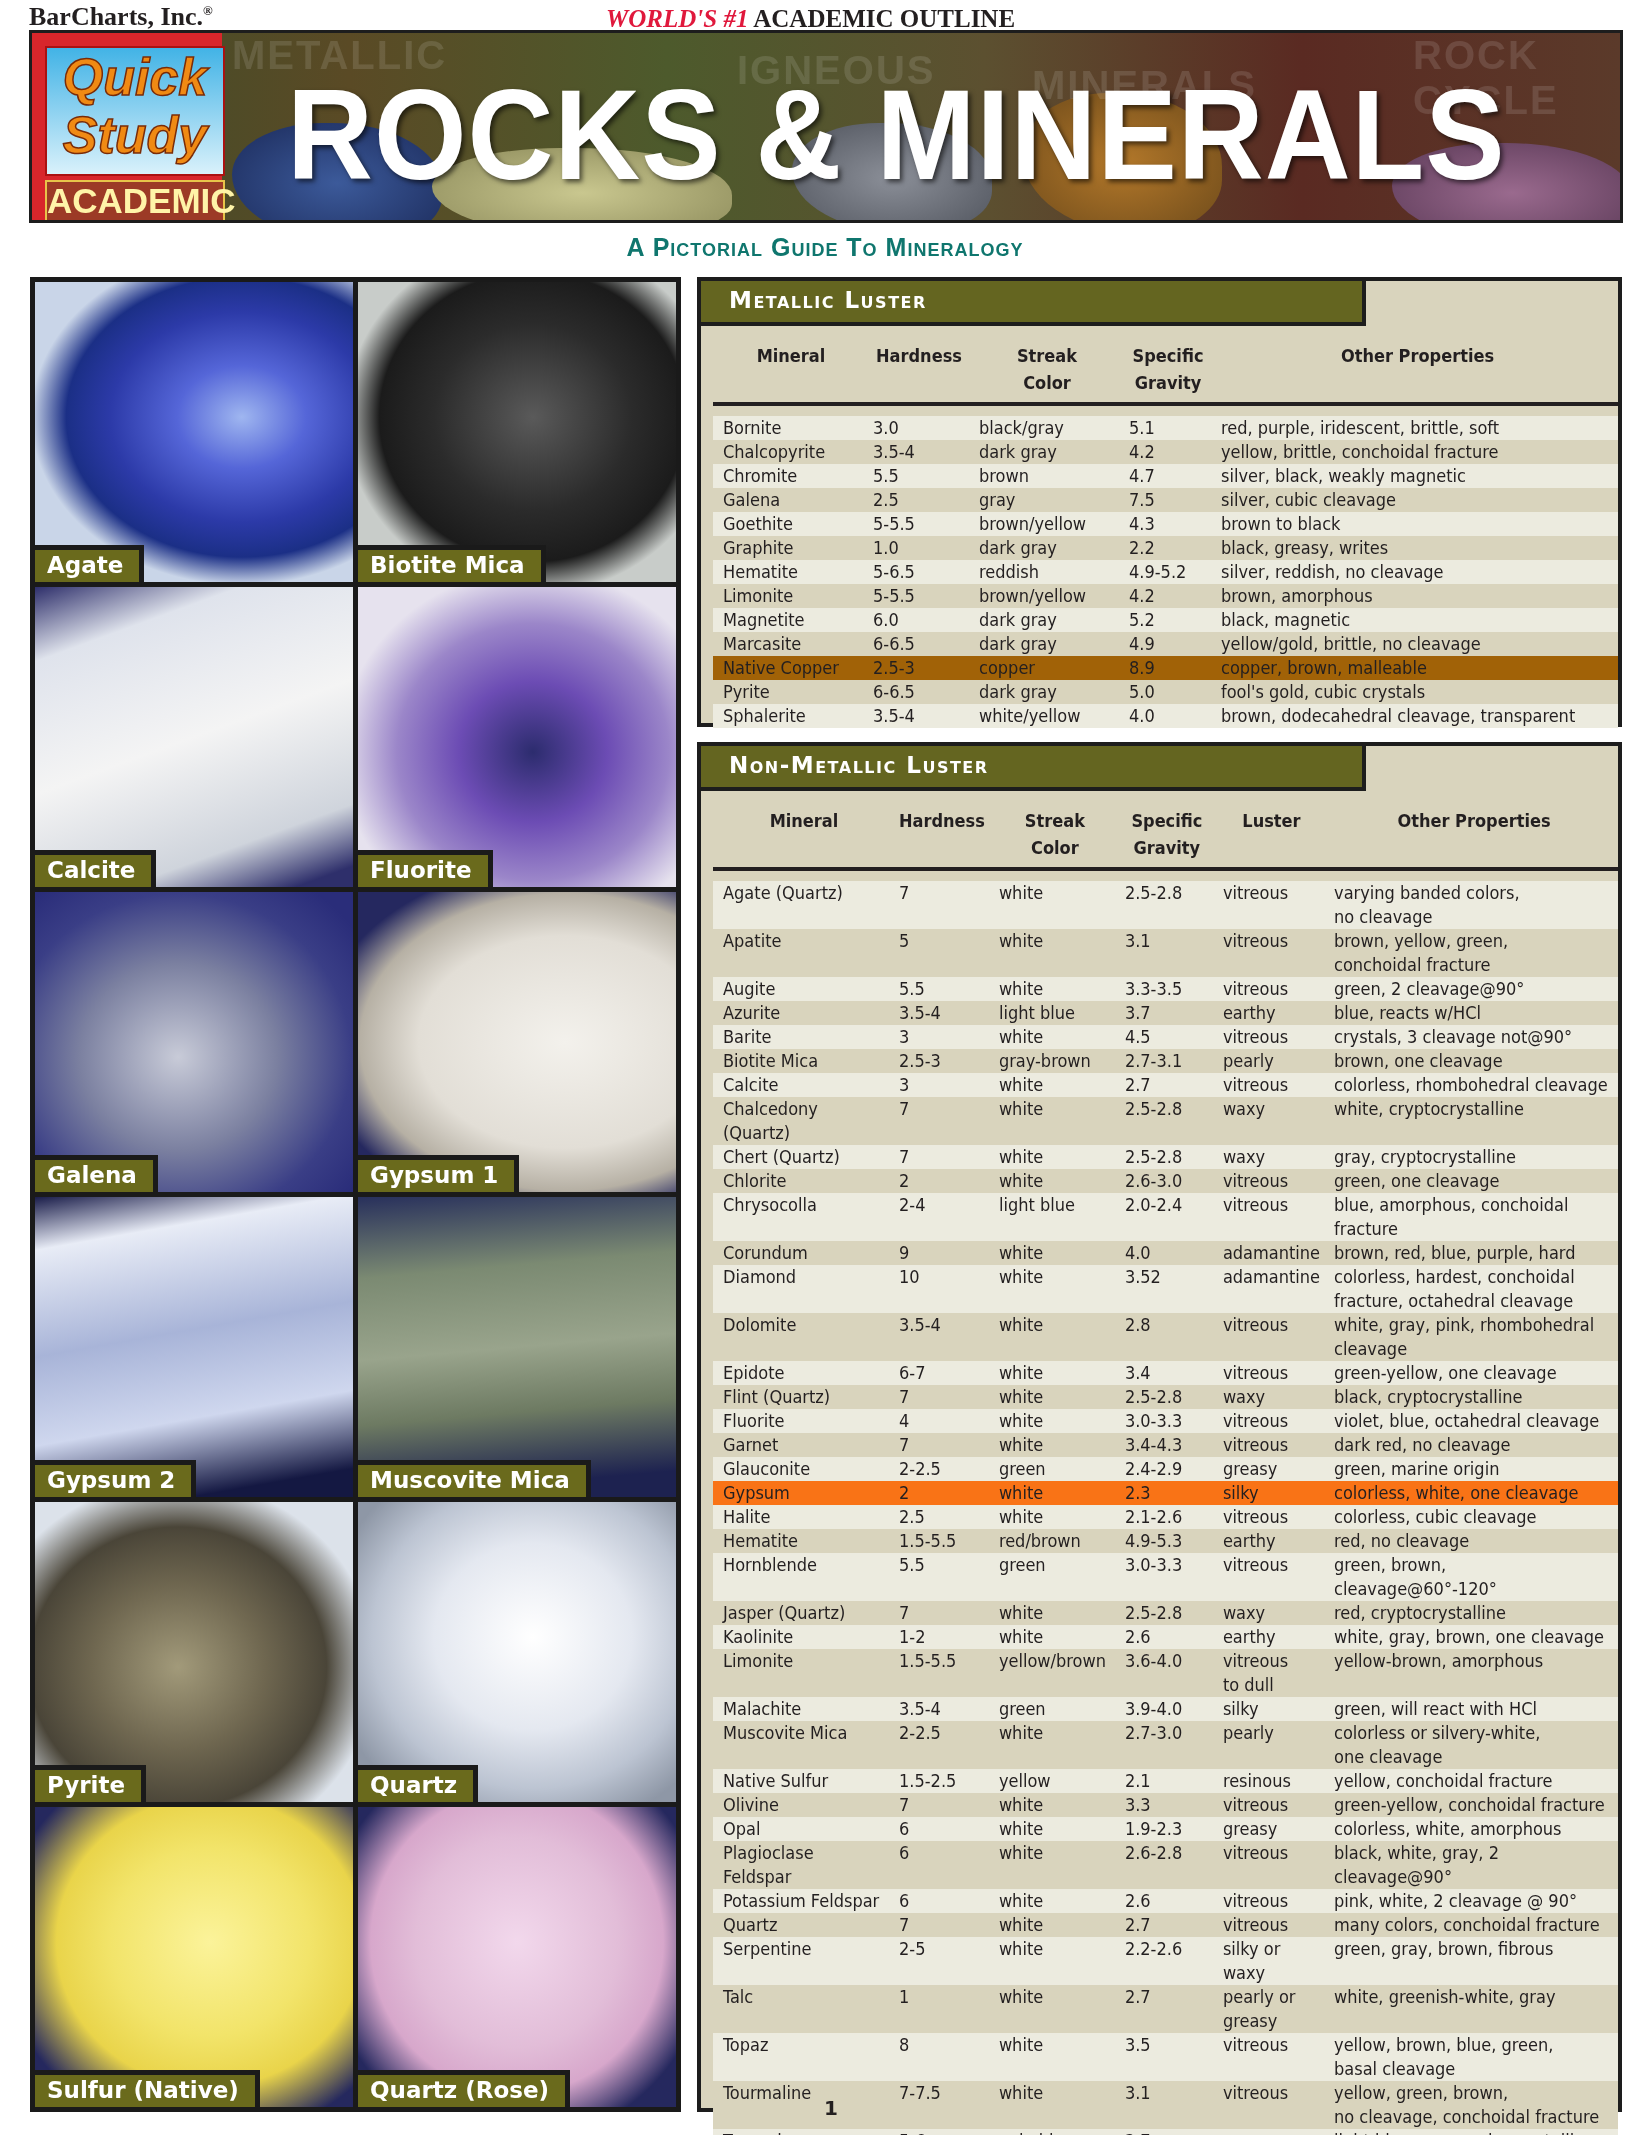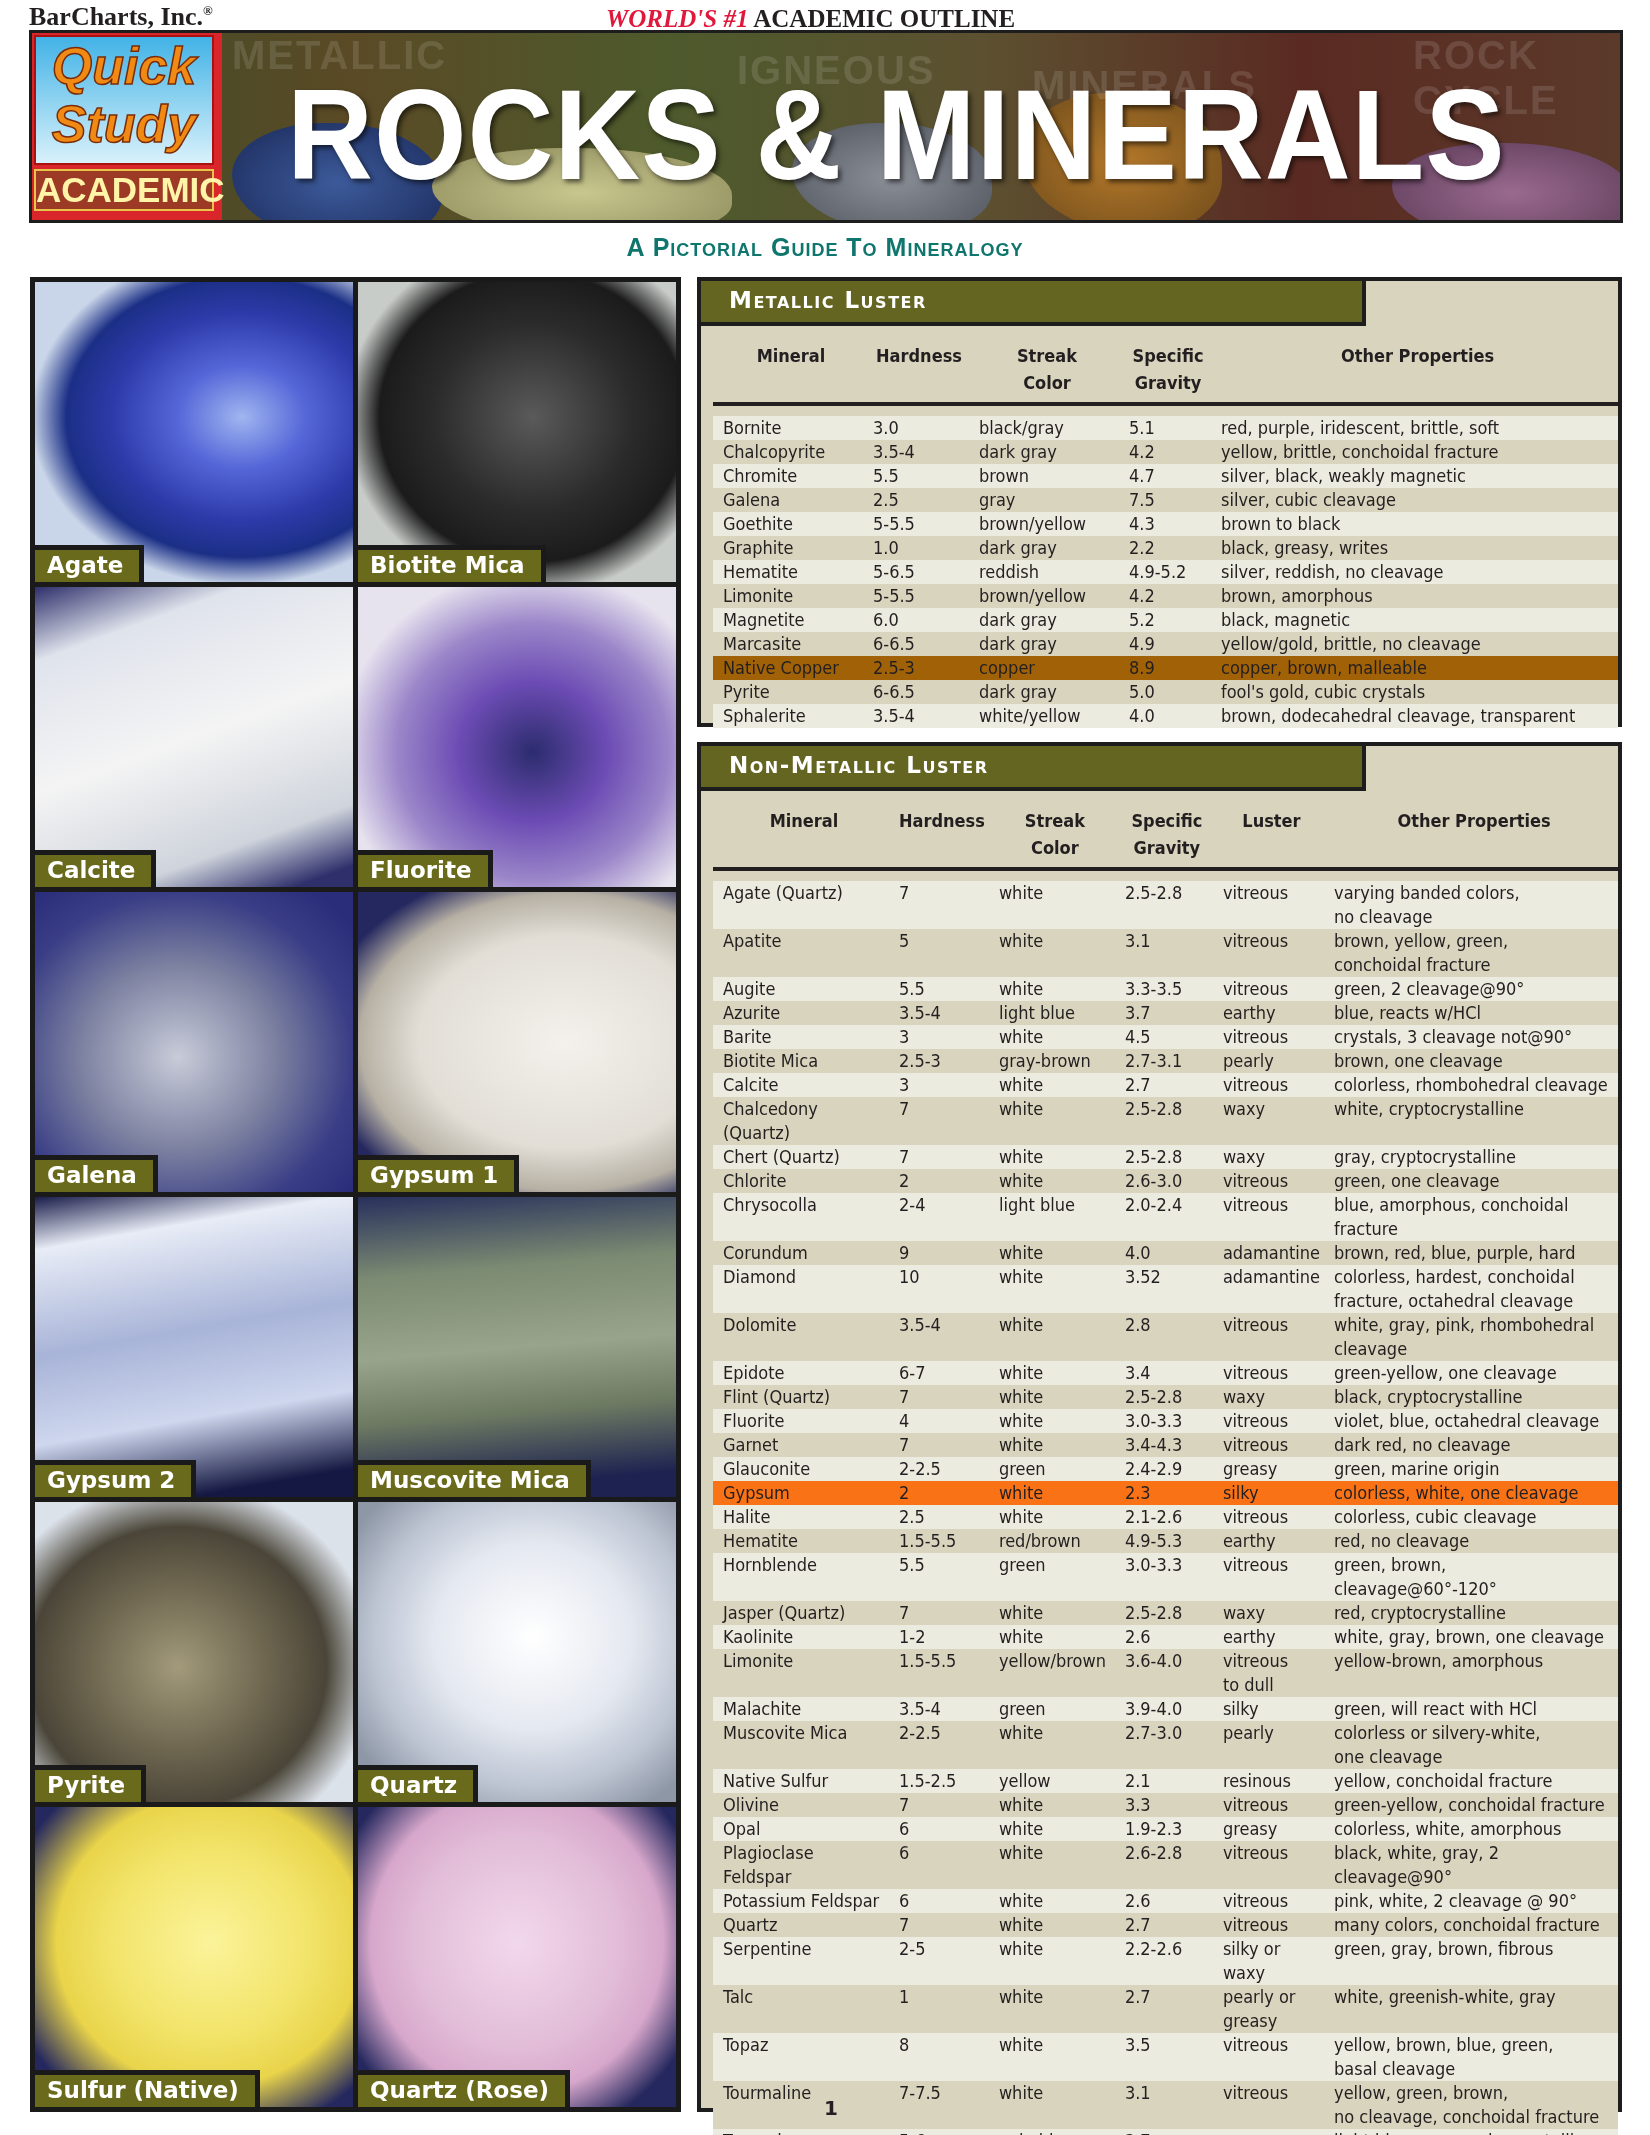--- a/index.html
+++ b/index.html
@@ -6,21 +6,21 @@
   body { width: 1650px; height: 2135px; background: #fff; position: relative; overflow: hidden; font-family: "DejaVu Sans", sans-serif; color: #231f20; }
   .publisher { position: absolute; left: 29px; top: 2px; font-family: "Liberation Serif", serif; font-weight: bold; font-size: 26px; color: #231f20; }
   .publisher sup { font-size: 13px; }
   .tagline { position: absolute; left: 606px; top: 5px; font-family: "Liberation Serif", serif; font-weight: bold; font-size: 25px; color: #231f20; }
   .tagline .red { color: #e0183c; font-style: italic; }
   .banner { position: absolute; left: 29px; top: 30px; width: 1594px; height: 193px; border: 3px solid #1d1d1d;
     background: linear-gradient(90deg, #3e4d2a 0%, #5a4a25 20%, #4d5a2c 40%, #5c5030 60%, #5a2a22 80%, #5b3a2a 100%); overflow: hidden; }
   .banner .rock { position: absolute; border-radius: 45% 55% 40% 60%; }
   .banner .ghost { position: absolute; font-family: "Liberation Sans", sans-serif; font-weight: bold; color: rgba(255,255,255,0.12); font-size: 40px; letter-spacing: 2px; }
   .banner .title { position: absolute; left: 255px; top: 28px; font-family: "Liberation Sans", sans-serif; font-weight: bold; color: #fff; font-size: 128px; letter-spacing: 1px; text-shadow: 3px 3px 6px rgba(0,0,0,0.6); white-space: nowrap; transform: scaleX(0.93); transform-origin: left; }
-  .logo { position: absolute; left: 0; top: 0; width: 190px; height: 187px; background: #d8262b; padding: 2px; }
+  .logo { position: absolute; left: 0; top: 0; width: 190px; height: 187px; background: #d8262b; padding: 13px; }
   .logo .sky { width: 180px; height: 130px; background: linear-gradient(#42b3e6, #d9f1fb); border: 2px solid #a11; text-align: center; }
   .logo .sky span { display: block; font-family: "Liberation Sans", sans-serif; font-weight: bold; font-style: italic; font-size: 52px; line-height: 58px; color: #f08a14; -webkit-text-stroke: 1.5px #7a2b07; }
   .logo .acad { margin-top: 4px; width: 180px; height: 42px; background: #9c3a26; border: 2px solid #e7c44a; text-align: center; font-family: "Liberation Sans", sans-serif; font-weight: bold; font-size: 35px; line-height: 38px; color: #fff4a8; }
   .subtitle { position: absolute; left: 0; width: 1650px; top: 233px; text-align: center; font-family: "Liberation Sans", sans-serif; font-weight: bold; font-size: 25px; font-variant: small-caps; letter-spacing: 1px; color: #0f766e; }
 
   .photo-grid { position: absolute; left: 30px; top: 277px; width: 651px; height: 1835px; background: #1a1a1a; padding: 5px; display: grid; grid-template-columns: 1fr 1fr; grid-template-rows: repeat(6, 1fr); gap: 5px; }
   .photo { position: relative; overflow: hidden; }
   .photo .label { position: absolute; left: 0; bottom: 0; background: #6a6a1c; border: 5px solid #1a1a1a; border-left: none; border-bottom: none; color: #fff; font-family: "DejaVu Sans", sans-serif; font-weight: bold; font-size: 23px; padding: 2px 16px 4px 12px; white-space: nowrap; }
 
   .table-box { position: absolute; left: 697px; width: 925px; background: #d9d4bd; border: 4px solid #1d1d1d; }

